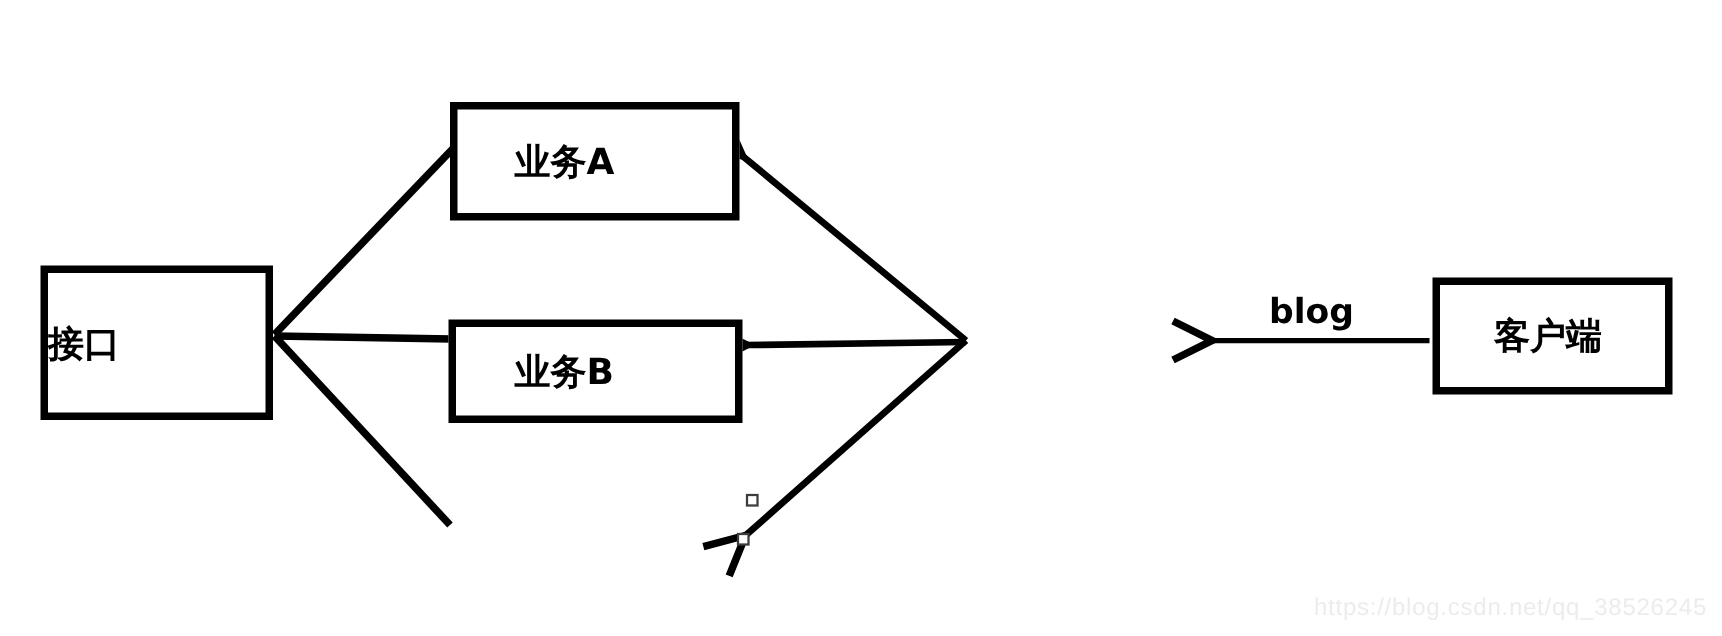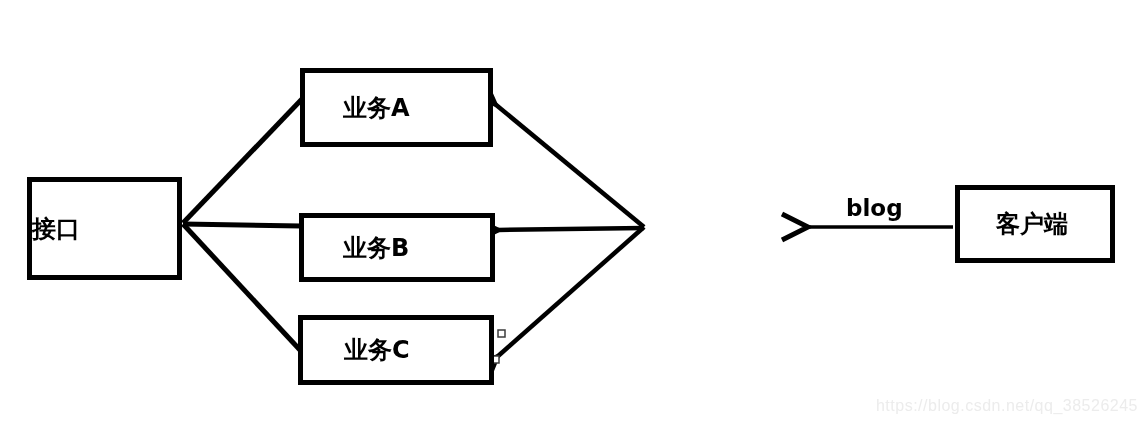--- a/index.html
+++ b/index.html
@@ -89,23 +89,20 @@
   </div>
 
   <div class="node node-yewu-a">
     <span>业务A</span>
   </div>
 
   <div class="node node-yewu-b">
     <span>业务B</span>
   </div>
 
-  <div class="node node-yewu-c">
-    <span>业务C</span>
-  </div>
 
 
   <div class="node node-kehuduan">
     <span>客户端</span>
   </div>
 
   <div class="edge-label-flag">blog</div>
 
   <div class="watermark">https://blog.csdn.net/qq_38526245</div>
 

